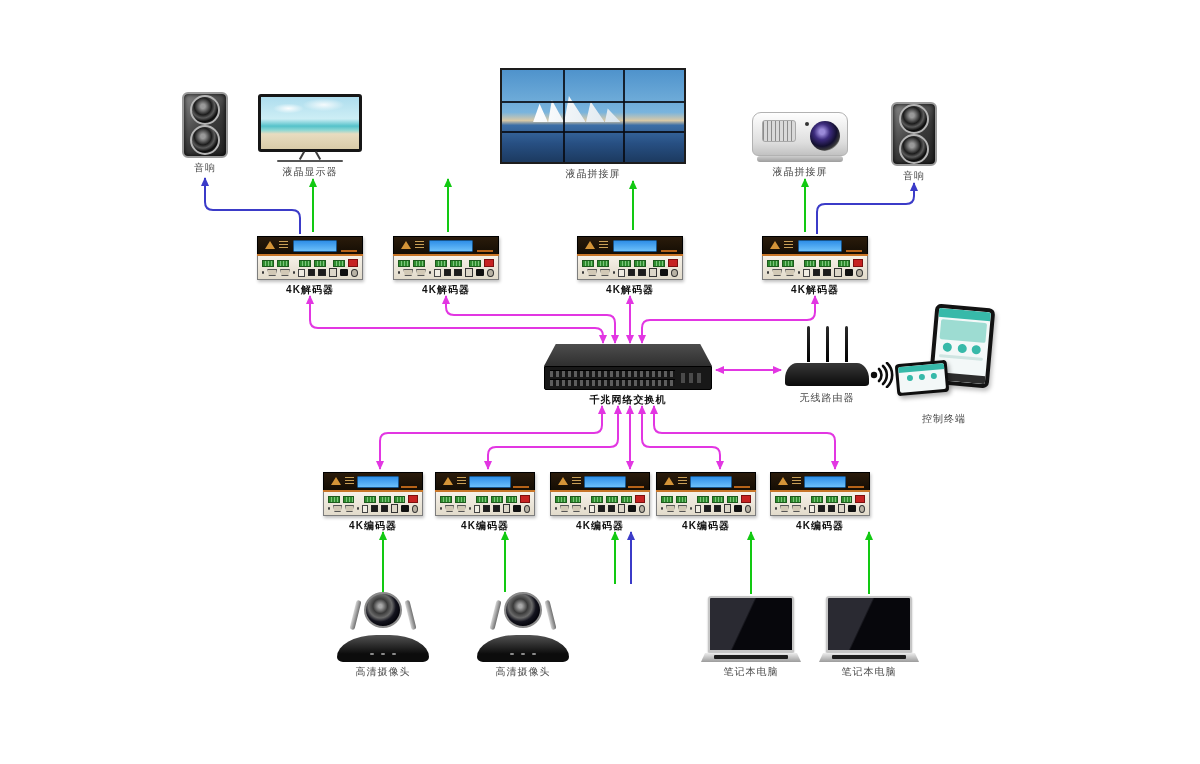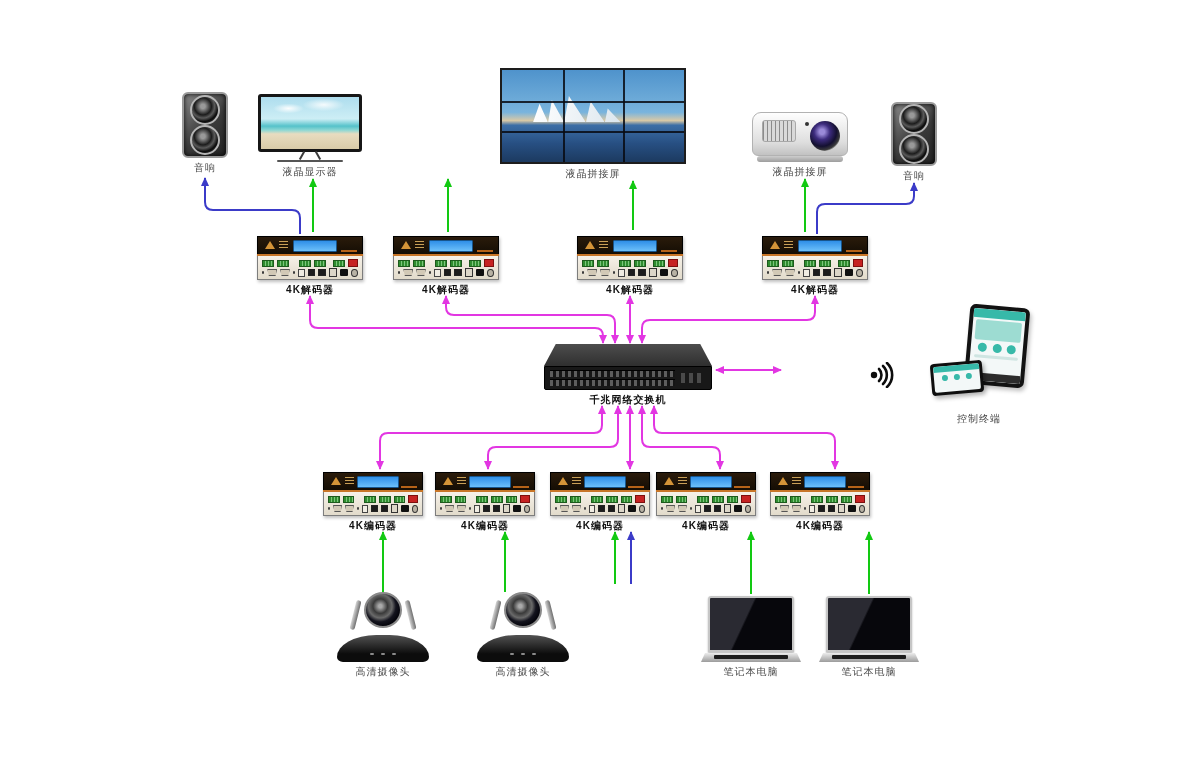--- a/index.html
+++ b/index.html
@@ -383,29 +383,38 @@
   <div style="position:absolute;inset:0;">
     <div class="sw-top"></div>
     <div class="sw-front">
       <i class="sw-row r1"></i>
       <i class="sw-row r2"></i>
       <i class="sw-leds"></i>
     </div>
   </div>
 <div class="node-label strong">千兆网络交换机</div>
     </div>
+    <div class="node node-router" style="left: 785px; top: 326px; width: 84px; height: 62px;">
+  <div style="position:absolute;inset:0;">
+    <i class="router-ant a1"></i>
+    <i class="router-ant a2"></i>
+    <i class="router-ant a3"></i>
+    <div class="router-body"></div>
+  </div>
+<div class="node-label">无线路由器</div>
+    </div>
     <div class="node node-wifi" style="left: 869px; top: 362px; width: 30px; height: 26px;">
   <svg class="wifi-svg" viewBox="0 0 30 26">
     <circle cx="5" cy="13" r="3.2" fill="#0d0d0d"></circle>
     <path d="M10 7 a8.5 8.5 0 0 1 0 12" fill="none" stroke="#0d0d0d" stroke-width="2.6" stroke-linecap="round"></path>
     <path d="M14 4 a12.5 12.5 0 0 1 0 18" fill="none" stroke="#0d0d0d" stroke-width="2.6" stroke-linecap="round"></path>
     <path d="M18 1 a16.5 16.5 0 0 1 0 24" fill="none" stroke="#0d0d0d" stroke-width="2.6" stroke-linecap="round"></path>
   </svg>
 </div>
-    <div class="node node-terminal" style="left: 931px; top: 306px; width: 96px; height: 88px;">
+    <div class="node node-terminal" style="left: 896px; top: 306px; width: 96px; height: 88px;">
   <div style="position:absolute;inset:0;">
     <div class="tab">
       <div class="tab-screen">
         <div class="ui-head"></div>
         <div class="ui-img"></div>
         <div class="ui-icons">
               <i></i>
               <i></i>
               <i></i>
             </div>

